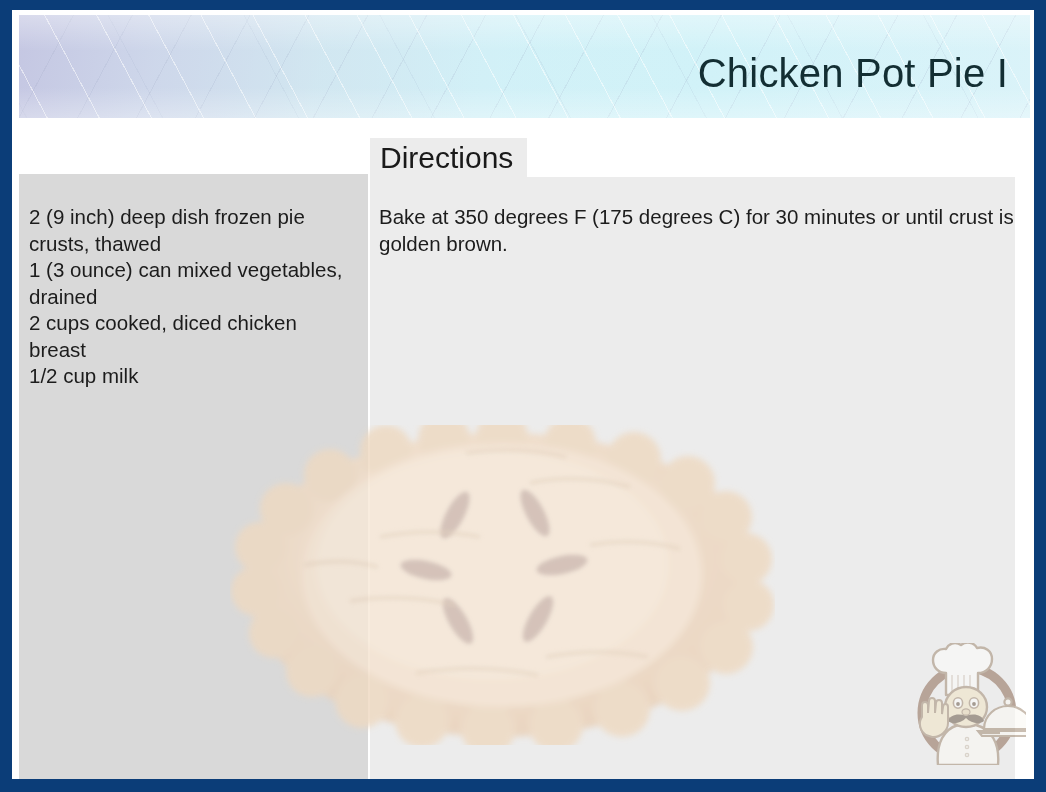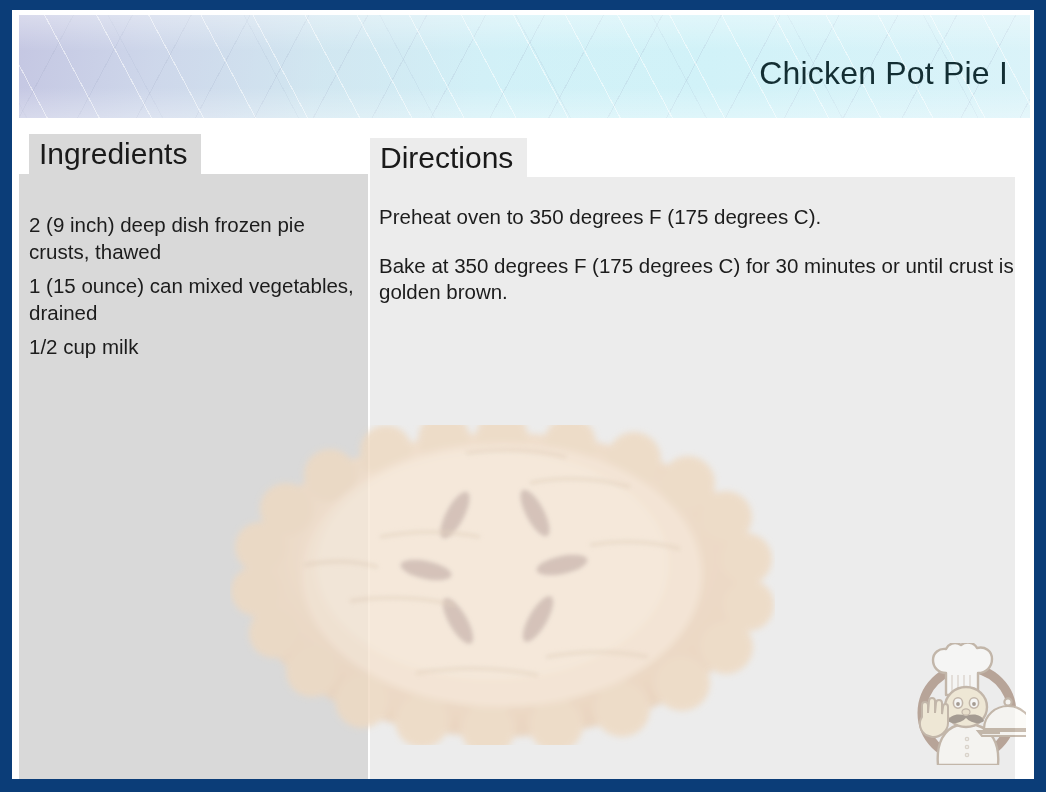--- a/index.html
+++ b/index.html
@@ -59,21 +59,21 @@
   }
   #banner .sheen {
     position: absolute;
     inset: 0;
     background: linear-gradient(180deg, rgba(255,255,255,0.35) 0%, rgba(255,255,255,0) 35%, rgba(255,255,255,0) 70%, rgba(255,255,255,0.30) 100%);
   }
   #recipe-title {
     position: absolute;
     right: 22px;
     top: 36px;
-    font-size: 32px;
+    font-size: 40px;
     line-height: 44px;
     color: #132e33;
     letter-spacing: 0.2px;
     white-space: nowrap;
   }
 
   
   #pie-wrap {
     position: absolute;
     left: 218px; top: 415px;
@@ -120,21 +120,21 @@
 
   #ingredients-list {
     position: absolute;
     left: 17px; top: 194px;
     width: 330px;
     font-size: 20.5px;
     line-height: 26.5px;
     z-index: 6;
     color: #1c1c1c;
   }
-  #ingredients-list li { list-style: none; margin-top: 8px; }
+  #ingredients-list li { list-style: none; }
 
   #directions-body {
     position: absolute;
     left: 367px; top: 194px;
     width: 648px;
     font-size: 20.5px;
     line-height: 26.5px;
     z-index: 6;
     color: #1c1c1c;
   }
@@ -240,36 +240,33 @@
           <path d="M120,176 Q176,168 224,180"></path>
           <path d="M316,232 Q370,222 418,232"></path>
           <path d="M186,248 Q248,238 308,250"></path>
           <path d="M360,120 Q408,112 450,124"></path>
           <path d="M236,28 Q290,20 336,32"></path>
           <path d="M74,140 Q112,132 148,142"></path>
         </g>
       </svg>
     </div>
 
-    <div class="panel-tab" id="ingredients-tab">
-      <span class="tab-label">Ingredients</span>
-    </div>
 
     <div class="panel-tab" id="directions-tab">
       <span class="tab-label">Directions</span>
     </div>
 
     <ul id="ingredients-list">
       <li>2 (9 inch)  deep dish frozen pie crusts, thawed</li>
-      <li>1 (15 ounce) can mixed vegetables, drained</li>
+      <li>1 (3 ounce) can mixed vegetables, drained</li>
+      <li>2 cups cooked, diced chicken breast</li>
       <li>1/2 cup milk</li>
     </ul>
 
     <div id="directions-body">
-      <p>Preheat oven to 350 degrees F (175 degrees C).</p>
       <p>Bake at 350 degrees F (175  degrees C) for 30 minutes or until crust is golden brown.</p>
     </div>
 
     <div id="chef-logo">
       <svg viewBox="0 0 118 122" xmlns="http://www.w3.org/2000/svg">
 
         <circle cx="59" cy="70" r="45" fill="none" stroke="#8d6a55" stroke-width="9"></circle>
 
         <path d="M38,52 L38,30 C30,30 25,24 25,17 C25,10 31,5 38,6 C40,1 47,-2 53,2 C58,-2 66,-1 69,5 C77,3 84,8 84,16 C84,24 78,30 70,30 L70,52 Z" fill="#fdfdfb" stroke="#a08a74" stroke-width="2.4" stroke-linejoin="round"></path>
         <g stroke="#cbbfb0" stroke-width="1.3">

